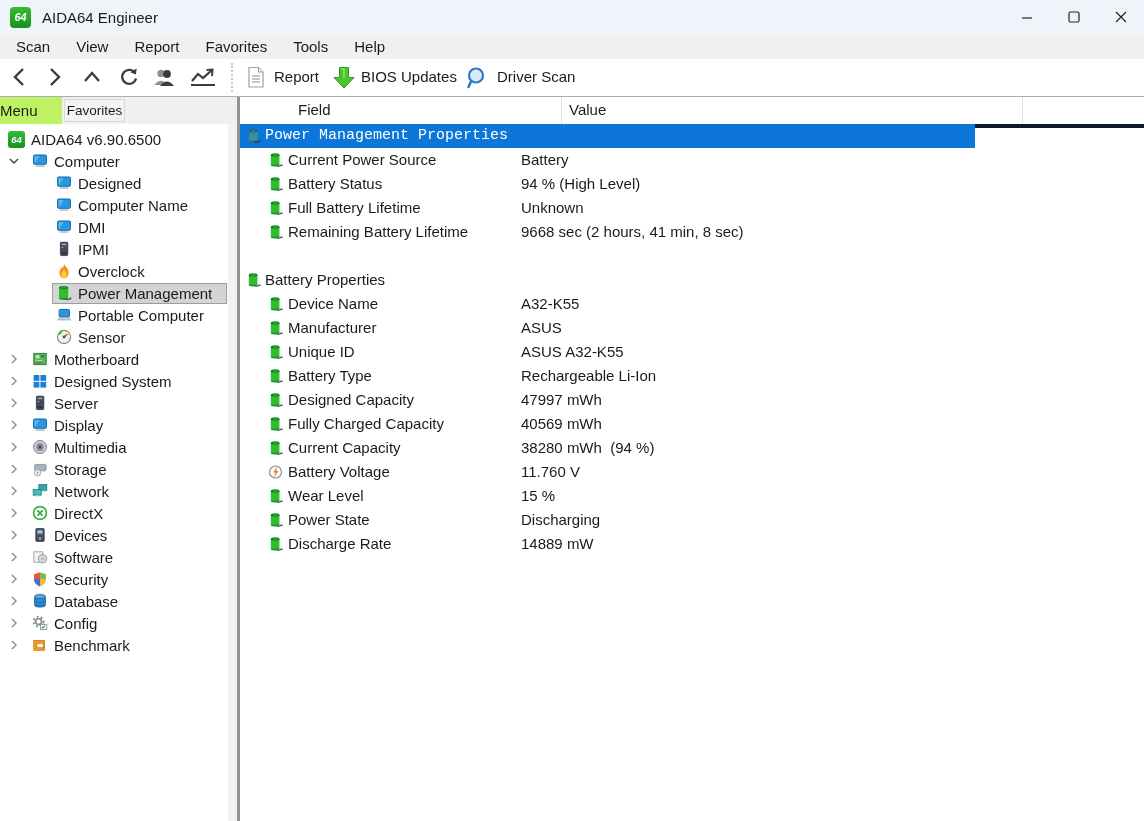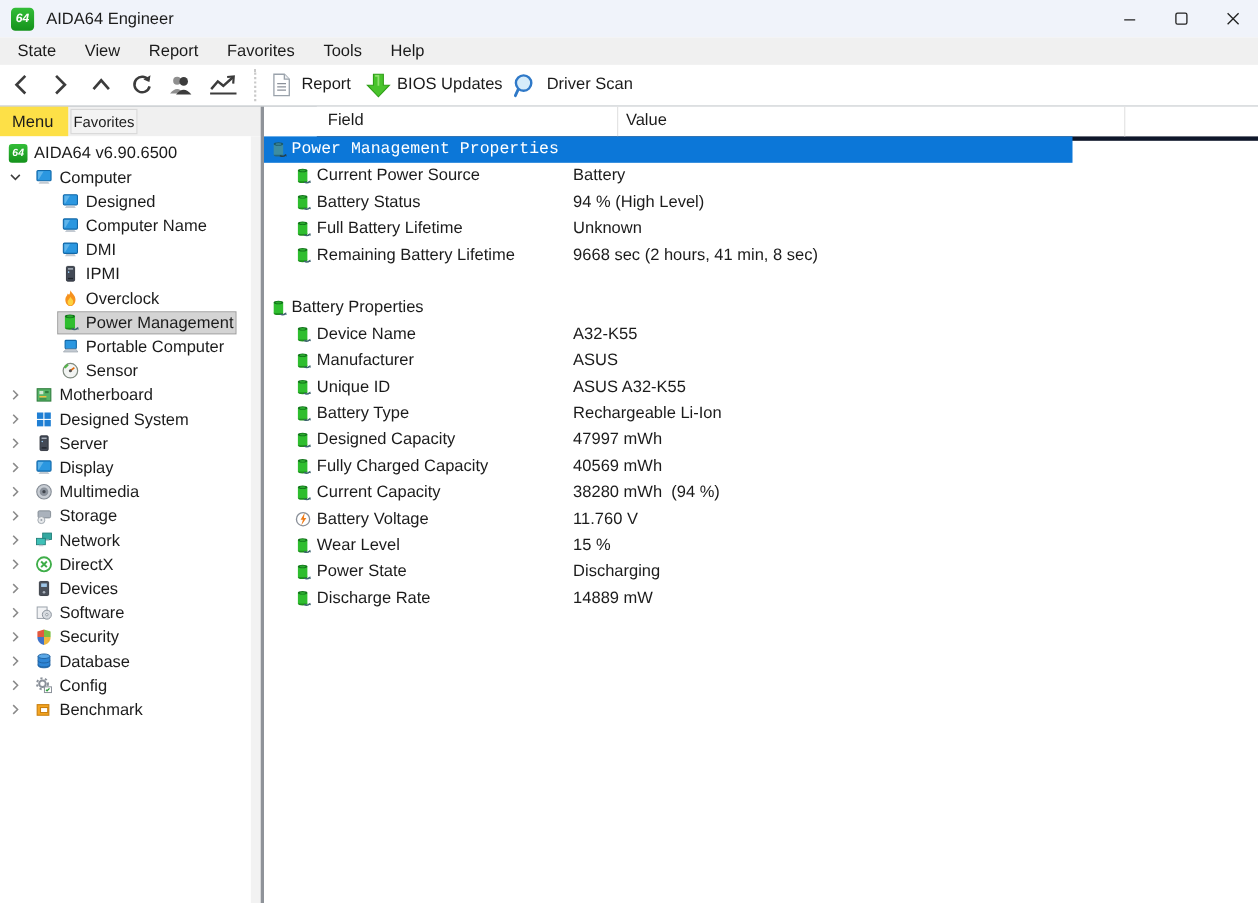--- a/index.html
+++ b/index.html
@@ -19,33 +19,33 @@
   .mitem{padding:0 13px;font-size:15px;height:100%;display:flex;align-items:center;cursor:default;}
 
   
   .toolbar{position:absolute;top:59px;left:0;width:1144px;height:37px;background:#fff;border-bottom:1px solid #a9aeb4;box-sizing:content-box;}
   .tico{position:absolute;top:8px;}
   .tsep{position:absolute;left:231px;top:4px;height:29px;border-left:2px dotted #c9c9c9;}
   .tlabel{position:absolute;top:9px;font-size:15px;}
 
   
   .tabstrip{position:absolute;top:97px;left:0;width:240px;height:27px;background:#f0f0f0;}
-  .tab-active{position:absolute;left:0;top:0;width:62px;height:27px;background:#fde047;font-size:15px;display:flex;align-items:center;padding-left:11px;box-sizing:border-box;}
+  .tab-active{position:absolute;left:0;top:0;width:62px;height:27px;background:#bef264;font-size:15px;display:flex;align-items:center;box-sizing:border-box;}
   .tab-inactive{position:absolute;left:64px;top:2px;width:61px;height:23px;background:#f3f3f3;border:1px solid #d8d8d8;font-size:13.5px;display:flex;align-items:center;justify-content:center;box-sizing:border-box;}
   .treearea{position:absolute;top:124px;left:0;width:228px;height:697px;background:#fff;overflow:hidden;}
   .treescroll{position:absolute;top:124px;left:228px;width:9px;height:697px;background:#f2f2f2;}
   .splitter{position:absolute;top:97px;left:237px;width:3px;height:724px;background:#8f9399;}
 
   .titem{display:flex;align-items:center;height:22px;font-size:15px;white-space:nowrap;cursor:default;}
   .titem .chev{width:12px;height:12px;margin-left:8px;margin-right:12px;flex:0 0 auto;}
   .titem.t-root{padding-left:8px;}
   .titem.t-l1{padding-left:56px;}
   .ticon{width:16px;height:16px;flex:0 0 auto;}
   .titem .tlab{margin-left:6px;}
-  .hl{display:flex;align-items:center;margin-left:-3px;padding:1px 2px 1px 3px;justify-content:center;}
+  .hl{display:flex;align-items:center;margin-left:-3px;padding:1px 14px 1px 3px;justify-content:center;}
   .hl.sel{background:#d4d4d4;outline:1px solid #9d9d9d;}
 
   
   .rightpanel{position:absolute;top:97px;left:240px;width:904px;height:724px;background:#fff;}
   .lvheader{position:absolute;top:0;left:0;width:904px;height:27px;background:#fff;border-bottom:4px solid #0f172a;font-size:15px;margin-left:48px;}
   .lvheader .h1{position:absolute;left:10px;top:4px;}
   .lvheader .h2{position:absolute;left:281px;top:4px;}
   .hdiv1{position:absolute;left:273px;top:0;height:27px;border-left:1px solid #e2e2e2;}
   .hdiv2{position:absolute;left:734px;top:0;height:27px;border-left:1px solid #e2e2e2;}
   .lvrows{position:absolute;top:27px;left:0;width:904px;}
@@ -200,21 +200,21 @@
       </div>
       <div class="wbtn">
         <svg width="12" height="12">
             <path d="M1 1 L11 11 M11 1 L1 11" stroke="#222" stroke-width="1.2"></path>
           </svg>
       </div>
     </div>
   </div>
 
   <div class="menubar">
-    <div class="mitem">State</div>
+    <div class="mitem">Scan</div>
     <div class="mitem">View</div>
     <div class="mitem">Report</div>
     <div class="mitem">Favorites</div>
     <div class="mitem">Tools</div>
     <div class="mitem">Help</div>
   </div>
 
   <div class="toolbar">
     <svg class="tico" style="left:10px" width="18" height="20">
         <polyline points="13,2 5,10 13,18" fill="none" stroke="#3c3c3c" stroke-width="2.4"></polyline>

